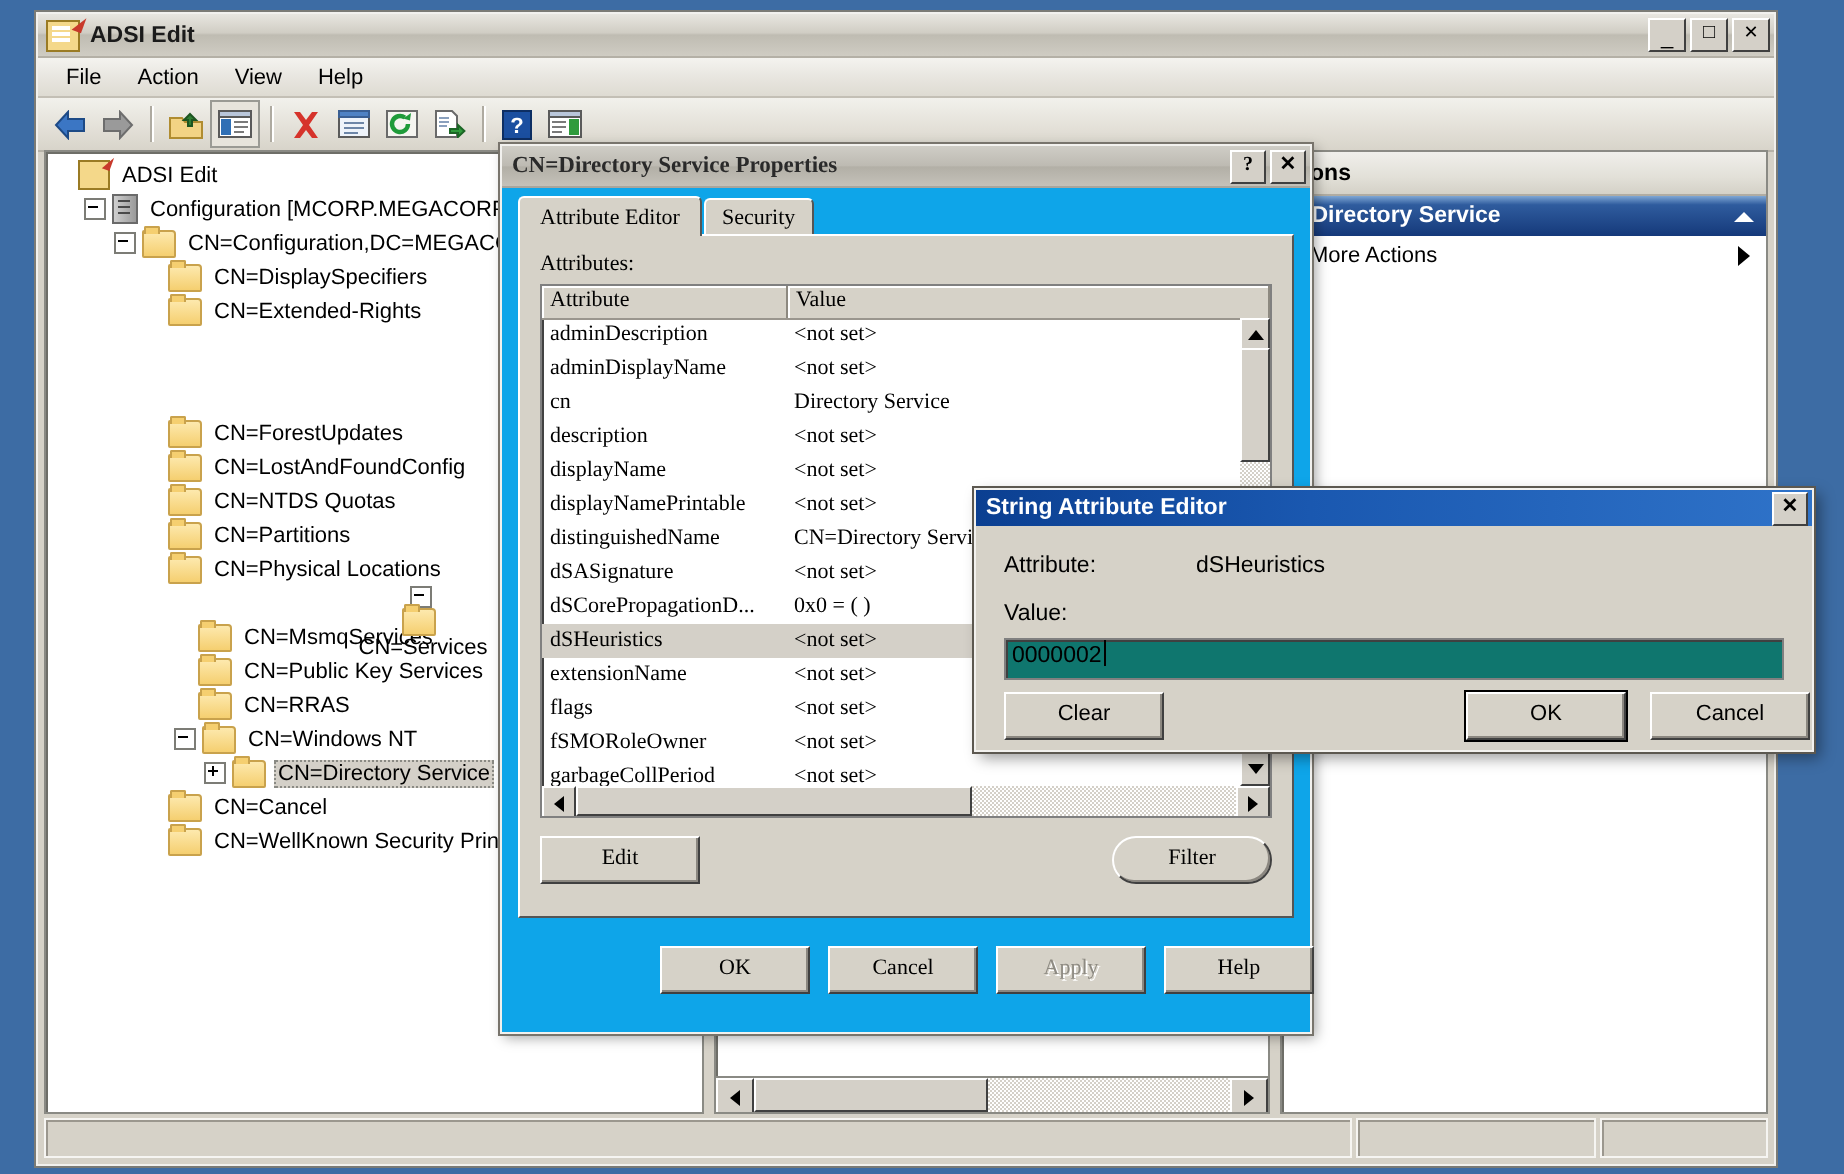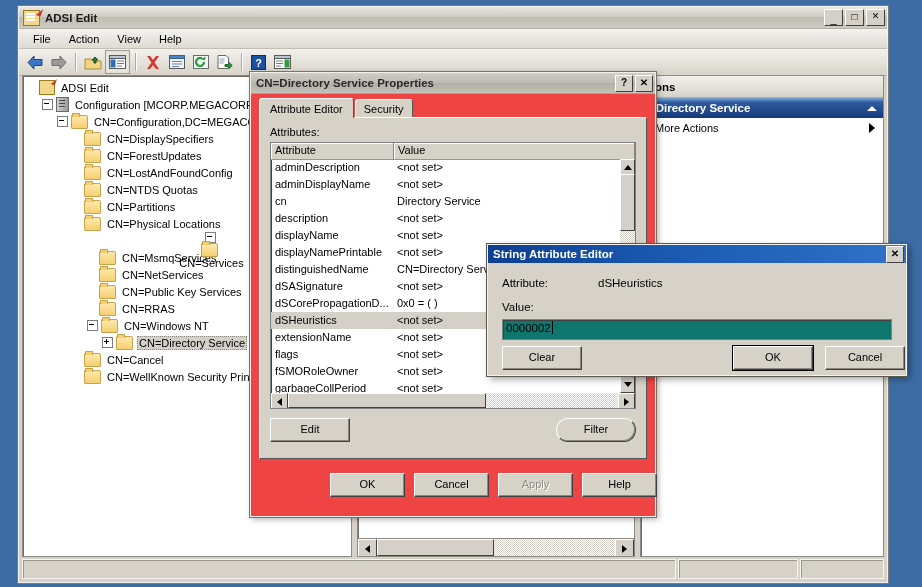--- a/index.html
+++ b/index.html
@@ -156,22 +156,23 @@
     border-top:1px solid #fff;border-left:1px solid #fff;
     border-right:1px solid #404040;border-bottom:1px solid #404040; }
   .tri-l{width:0;height:0;border-top:4px solid transparent;border-bottom:4px solid transparent;border-right:5px solid #000;}
   .tri-r{width:0;height:0;border-top:4px solid transparent;border-bottom:4px solid transparent;border-left:5px solid #000;}
   .tri-u{width:0;height:0;border-left:4px solid transparent;border-right:4px solid transparent;border-bottom:5px solid #000;}
   .tri-d{width:0;height:0;border-left:4px solid transparent;border-right:4px solid transparent;border-top:5px solid #000;}
 
   
   #props-dialog {
     position:absolute; left:250px; top:72px; width:404px; height:443px;
-    background:#ef4444; border:1px solid #f2f1ee;
+    background:#0ea5e9; border:1px solid #f2f1ee;
     box-shadow: 0 0 0 1px #78746c, 2px 2px 6px rgba(0,0,0,.35);
+    font-family: Liberation Serif, serif;
   }
   #props-titlebar {
     height:20px; display:flex; align-items:center; padding:0 2px 0 5px;
     background: linear-gradient(to bottom,#cfcdc6 0%, #bdbab2 50%, #b2afa6 52%, #c4c1b9 100%);
     border-bottom:1px solid #a9a59c;
   }
   #props-title-text { font-weight:bold; font-size:11.5px; color:#2a2a2a; }
   .sm-btn { width:16px;height:15px;background:#d4d0c8;
     border-top:1px solid #fff;border-left:1px solid #fff;
     border-right:1px solid #404040;border-bottom:1px solid #404040;
@@ -381,20 +382,25 @@
               <span class="tlabel">CN=Configuration,DC=MEGACORP</span>
             </div>
             <div class="tnode" style="padding-left: 45px;">
               <span class="tspacer"></span>
               <span class="folder"></span>
               <span class="tlabel">CN=DisplaySpecifiers</span>
             </div>
             <div class="tnode" style="padding-left: 45px;">
               <span class="tspacer"></span>
               <span class="folder"></span>
+              <span class="tlabel">CN=Extended-Rights</span>
+            </div>
+            <div class="tnode" style="padding-left: 45px; margin-top: 44px;">
+              <span class="tspacer"></span>
+              <span class="folder"></span>
               <span class="tlabel">CN=ForestUpdates</span>
             </div>
             <div class="tnode" style="padding-left: 45px;">
               <span class="tspacer"></span>
               <span class="folder"></span>
               <span class="tlabel">CN=LostAndFoundConfig</span>
             </div>
             <div class="tnode" style="padding-left: 45px;">
               <span class="tspacer"></span>
               <span class="folder"></span>
@@ -412,25 +418,20 @@
             </div>
             <div class="tnode" style="padding-left: 45px; flex-direction: column;">
               <span class="texpander"></span>
               <span class="folder"></span>
               <span class="tlabel">CN=Services</span>
             </div>
             <div class="tnode" style="padding-left: 60px;">
               <span class="tspacer"></span>
               <span class="folder"></span>
               <span class="tlabel">CN=MsmqServices</span>
-            </div>
-            <div class="tnode" style="padding-left: 60px;">
-              <span class="tspacer"></span>
-              <span class="folder"></span>
-              <span class="tlabel">CN=NetServices</span>
             </div>
             <div class="tnode" style="padding-left: 60px;">
               <span class="tspacer"></span>
               <span class="folder"></span>
               <span class="tlabel">CN=Public Key Services</span>
             </div>
             <div class="tnode" style="padding-left: 60px;">
               <span class="tspacer"></span>
               <span class="folder"></span>
               <span class="tlabel">CN=RRAS</span>

